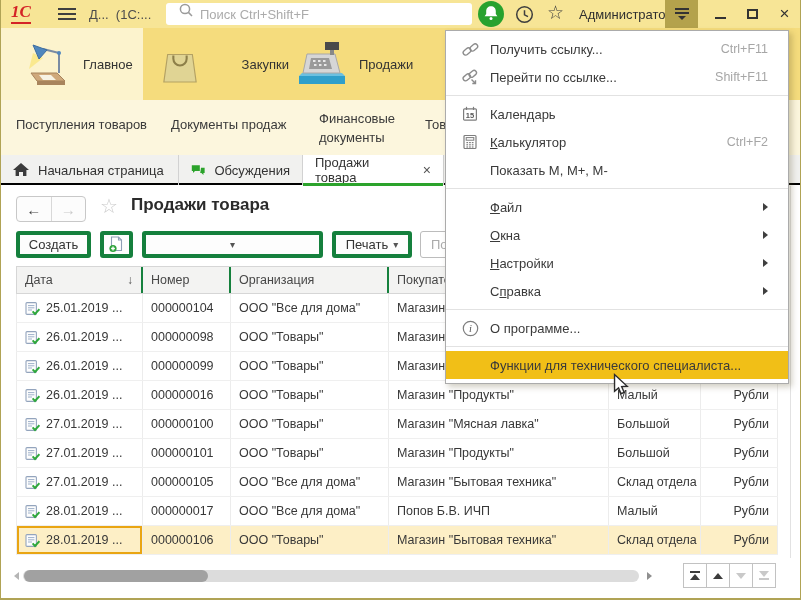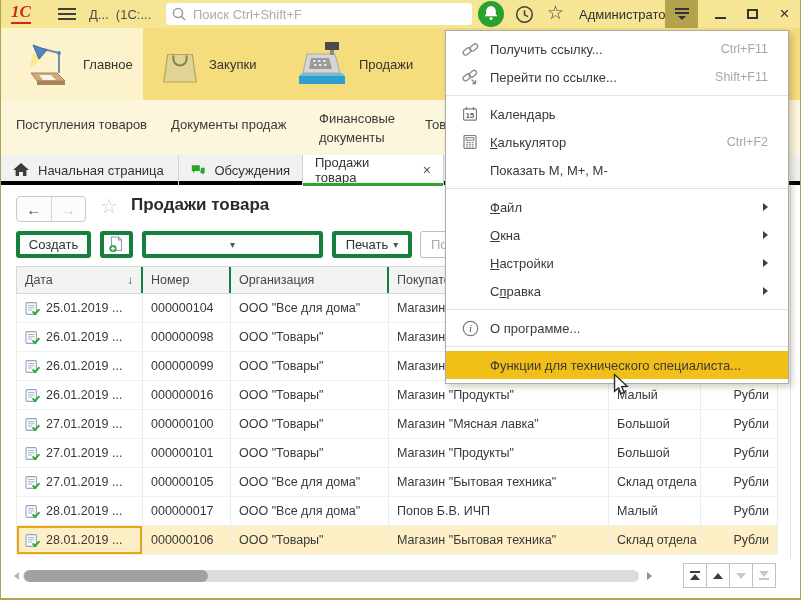--- a/index.html
+++ b/index.html
@@ -9,21 +9,21 @@
     border-left:1px solid #b0a355;border-right:1px solid #b0a355;border-bottom:2px solid #b0a355;}
 
   
   .titlebar{position:absolute;left:0;top:0;width:100%;height:28px;background:#f7e596;}
   .logo{position:absolute;left:10px;top:2px;font-family:"Liberation Serif",serif;
     font-weight:bold;font-style:italic;font-size:17px;color:#d42426;border-bottom:2px solid #d42426;line-height:20px;}
   .burger{position:absolute;left:57px;top:8px;width:18px;}
   .burger div{height:2px;background:#3f3f3f;margin-bottom:3px;}
   .wtitle{position:absolute;left:88px;top:7px;font-size:13px;color:#4c4c4c;white-space:pre;}
   .tsearchbox{position:absolute;left:165px;top:3px;width:306px;height:22px;background:#fff;border-radius:3px;
-    display:flex;align-items:center;padding:0 6px;gap:5px;}
+    display:flex;padding:0 13px;gap:5px;}
   .tsearchbox input{border:none;outline:none;flex:1;font-size:13px;color:#333;background:transparent;
     font-family:"Liberation Sans",sans-serif;}
   .tsearchbox input::placeholder{color:#ababab;opacity:1;}
   .bellbtn{position:absolute;left:477px;top:1px;width:26px;height:26px;}
   .clockico{position:absolute;left:514px;top:5px;}
   .tstar{position:absolute;left:546px;top:2px;font-size:19px;color:#3d3d3d;line-height:22px;}
   .tuser{position:absolute;left:578px;top:7px;font-size:13px;color:#2f2f2f;}
   .svcbtn{position:absolute;left:664px;top:0;width:33px;height:28px;background:#b4a24c;
     display:flex;flex-direction:column;align-items:center;justify-content:center;gap:2px;}
   .svcbtn .bar{width:14px;height:2px;background:#333;}
@@ -31,32 +31,32 @@
   .winbtn{position:absolute;top:0;width:31px;height:28px;display:flex;align-items:center;justify-content:center;color:#333;}
   .wmin{left:704px;} .wmin .bar{width:11px;height:2px;background:#333;margin-top:8px;}
   .wmax{left:736px;} .wmax .sq{width:11px;height:10px;border:2px solid #333;}
   .wclose{left:768px;font-size:17px;}
 
   
   .ribbon{position:absolute;left:0;top:28px;width:100%;height:72px;background:#f5dc7d;}
   .sec{position:absolute;top:0;height:72px;display:flex;align-items:center;gap:10px;font-size:13px;color:#333;}
   .sec.selected{background:#fcf3cd;}
   .sec1{left:0;width:142px;padding-left:22px;}
-  .sec2{left:142px;width:146px;padding-left:18px;}
+  .sec2{left:142px;width:146px;padding-left:18px;justify-content:space-between;}
   .sec3{left:288px;width:156px;padding-left:6px;}
 
   
   .subnav{position:absolute;left:0;top:100px;width:100%;height:55px;background:#fcf6dd;font-size:13px;color:#3a3a3a;}
   .sn1{position:absolute;left:15px;top:17px;}
   .sn2{position:absolute;left:170px;top:17px;}
   .sn3{position:absolute;left:318px;top:10px;width:96px;line-height:1.45;}
   .sn4{position:absolute;left:424px;top:17px;}
 
   
-  .tabbar{position:absolute;left:0;top:155px;width:100%;height:30px;background:#f1f1ef;border-bottom:4px solid #000000;}
+  .tabbar{position:absolute;left:0;top:155px;width:100%;height:30px;background:#f1f1ef;border-bottom:2px solid #000000;}
   .tab{position:absolute;top:0;height:30px;display:flex;align-items:center;gap:9px;padding:0 12px;
     font-size:13px;color:#333;border-right:1px solid #d2d2d2;}
   .tab1{left:0;width:178px;} .tab2{left:178px;width:124px;}
   .tab3{left:302px;width:141px;background:#fff;}
   .tab3::after{content:"";position:absolute;left:0;right:0;bottom:-1px;height:3px;background:#2ca32c;}
   .tabclose{margin-left:auto;color:#555;font-size:14px;}
 
   
   .histgroup{position:absolute;left:15px;top:196px;width:70px;height:26px;border:1px solid #c8c8c8;
     border-radius:4px;background:#fcfcfc;display:flex;}

